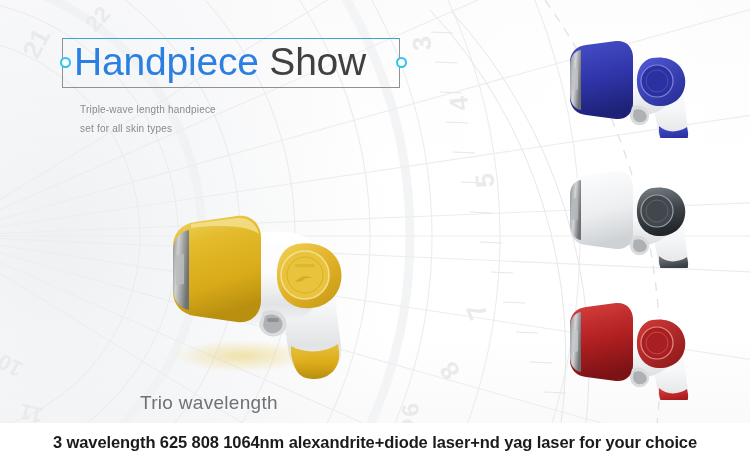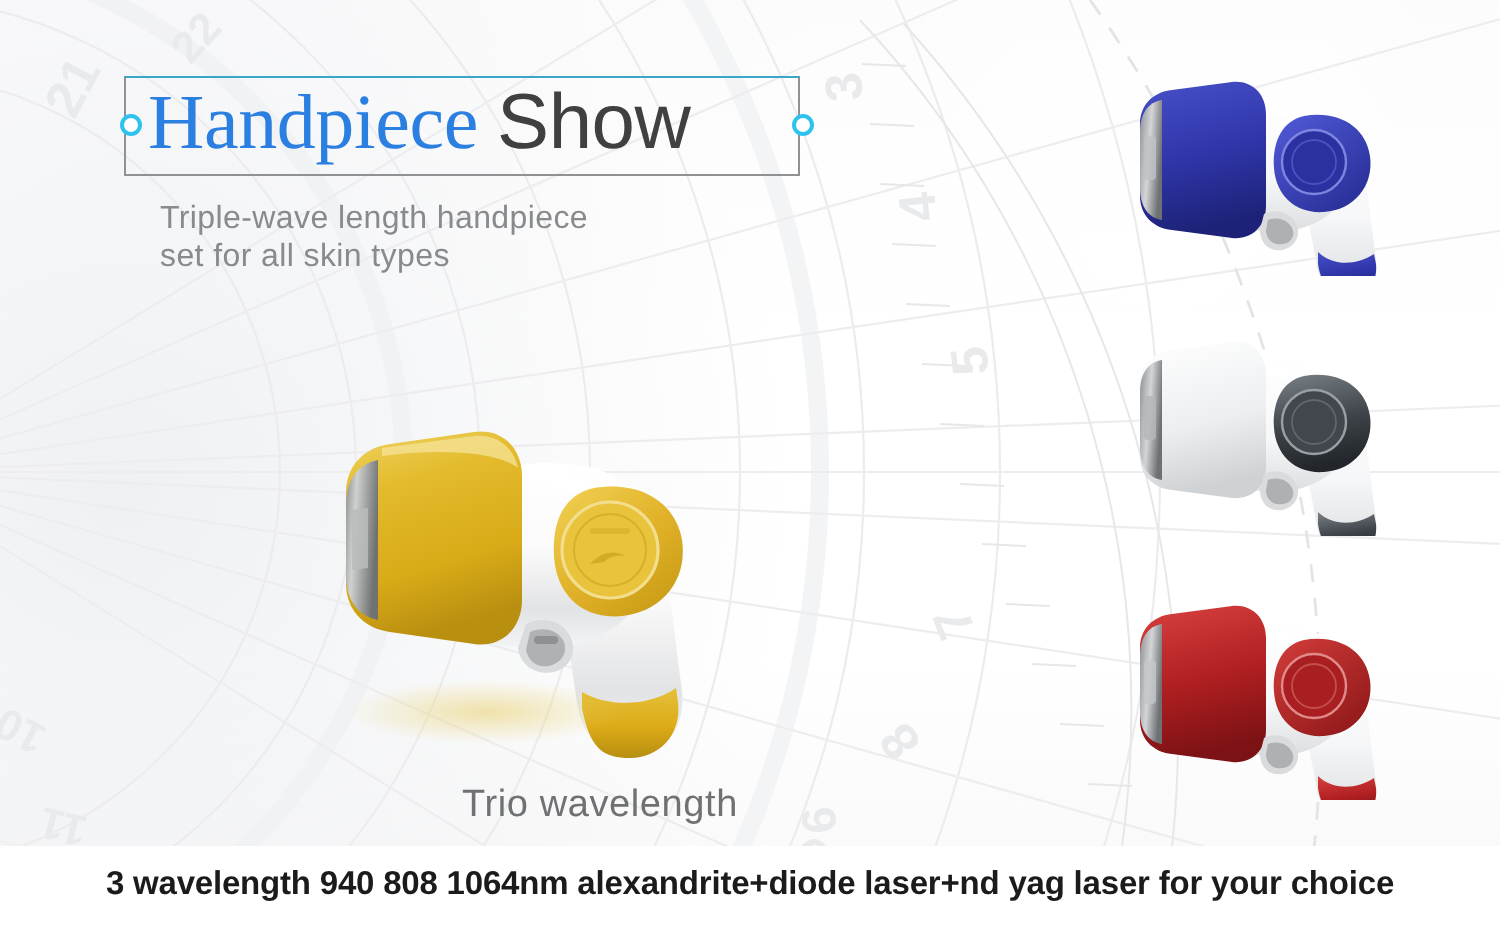--- a/index.html
+++ b/index.html
@@ -37,39 +37,39 @@
     border:1px solid #8f9193;
     border-top-color:#3aa7c8;
     box-sizing:border-box;
     background:transparent;
   }
   .title-text{
     position:absolute;left:74px;top:36px;
     font-size:39px;line-height:52px;letter-spacing:-.2px;
     white-space:nowrap;
   }
-  .title-text .w1{color:#2a7fe0;font-family:Liberation Serif, serif;}
+  .title-text .w1{color:#2a7fe0;}
   .title-text .w2{color:#404040;}
   .handle{
     position:absolute;width:11px;height:11px;border-radius:50%;
     background:#ffffff;border:2px solid #2ec2ef;box-sizing:border-box;
   }
   .handle.left{left:60px;top:57px;}
   .handle.right{left:396px;top:57px;}
 
   .subtitle{
     position:absolute;left:80px;top:100px;width:320px;
-    color:#888a8c;font-size:16px;line-height:19px;
+    color:#888a8c;font-size:10px;line-height:19px;
     letter-spacing:.2px;white-space:pre-line;
   }
 
   
   .main-hp{position:absolute;left:145px;top:160px;width:250px;height:230px;}
   .caption-main{
-    position:absolute;left:140px;top:392px;width:320px;text-align:center;
+    position:absolute;left:140px;top:392px;width:320px;
     color:#6f7173;font-size:19px;letter-spacing:.3px;
   }
 
   
   .hp-row{position:absolute;right:0;width:300px;height:130px;}
   .hp-row .mini{position:absolute;right:4px;top:0;width:190px;height:118px;}
   #row-755{top:20px;}
   #row-808{top:150px;}
   #row-1064{top:282px;}
 
@@ -391,16 +391,16 @@
         <circle cx="101" cy="61" r="16" fill="none" stroke="#e08b89" stroke-width="1.2"></circle>
         <circle cx="101" cy="61" r="11" fill="none" stroke="#c4504e" stroke-width="0.9"></circle>
         <path d="M76 87 C 82 84 89 86 92 92 C 95 98 91 104 85 105 C 78 106 74 101 74 95 Z" fill="#d9dbdc"></path>
         <path d="M78 90 C 83 88 88 90 90 94 C 92 98 89 102 85 102 C 80 103 77 99 77 95 Z" fill="#adb1b3"></path>
       </svg>
     </div>
 
   </div>
 
   <div class="bottom-band">
-    <div class="bottom-text">3 wavelength 940 808 1064nm alexandrite+diode laser+nd yag laser for your choice</div>
+    <div class="bottom-text">3 wavelength 625 808 1064nm alexandrite+diode laser+nd yag laser for your choice</div>
   </div>
 
 </div>
 
 </body></html>

